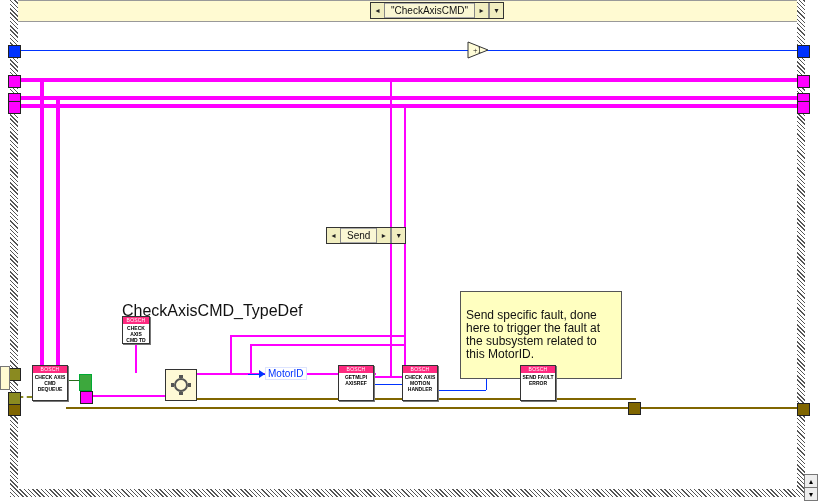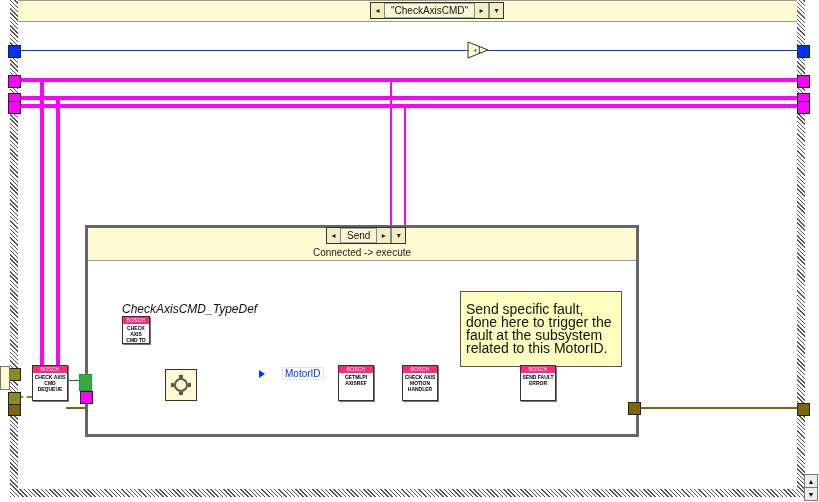--- a/index.html
+++ b/index.html
@@ -73,22 +73,22 @@
   }
   .inner-header-caption {
     position: absolute; bottom: 2px; width: 100%; text-align: center;
     font-size: 10px; color: #222;
   }
   
   .comment {
     position: absolute; z-index: 12;
     background: #ffffc0;
     border: 1px solid #555;
-    padding: 11px 5px;
-    font-size: 14px; line-height: 13px;
+    padding: 17px 5px;
+    font-size: 12px; line-height: 13px;
     color: #111;
   }
   
   .wire { position: absolute; z-index: 5; }
   .w-h { height: 0; border-top-style: solid; }
   .w-v { width: 0; border-left-style: solid; }
   .pink { border-color: #ff00ff; }
   .pink.w-h { border-top-width: 2px; }
   .pink.w-v { border-left-width: 2px; }
   .pink.thick.w-h { border-top-width: 4px; }
@@ -118,21 +118,21 @@
   }
   .node .txt {
     position: absolute; left: 1px; right: 1px; top: 8px; bottom: 1px;
     font-size: 5px; line-height: 6px; color: #000;
     overflow: hidden; text-align: center;
     font-weight: bold;
   }
   .node.small { width: 26px; height: 26px; }
   .plain-label {
     position: absolute; z-index: 14;
-    font-size: 12px; color: #111; font-style: italic;
+    font-size: 16px; color: #111;
   }
   .blue-label {
     position: absolute; z-index: 14;
     font-size: 10px; color: #0033ff;
     background: #fff; padding: 0 2px;
     border: 1px solid #0033ff22;
   }
   .increment {
     position: absolute; z-index: 15;
     width: 22px; height: 18px;
@@ -196,25 +196,20 @@
 
   <div class="wire w-h pink thick" style="left:18px; top:78px; width:779px;"></div>
   <div class="wire w-h pink thick" style="left:18px; top:96px; width:779px;"></div>
   <div class="wire w-h pink thick" style="left:18px; top:104px; width:779px;"></div>
 
   <div class="wire w-v pink thick" style="left:40px; top:78px; height:302px;"></div>
   <div class="wire w-v pink thick" style="left:56px; top:96px; height:284px;"></div>
   <div class="wire w-v pink" style="left:390px; top:78px; height:300px;"></div>
   <div class="wire w-v pink" style="left:404px; top:104px; height:274px;"></div>
 
-  <div class="inner-struct" style="left:85px; top:225px; width:548px; height:206px;">
-    <div class="inner-header">
-      <div class="inner-header-caption">Connected -&gt; execute</div>
-    </div>
-  </div>
 
   <div class="case-selector" style="left:326px; top:227px;">
     <div class="arrow">◂</div>
     <div class="label">Send</div>
     <div class="arrow">▸</div>
     <div class="arrow">▾</div>
   </div>
 
   <div class="selector-terminal" style="left:79px; top:374px;"></div>
   <div class="tunnel" style="left:80px; top:391px; background:#ff00ff;"></div>
@@ -247,21 +242,21 @@
 
   <div class="wire w-v pink" style="left:135px; top:343px; height:30px;"></div>
   <div class="wire w-h pink" style="left:91px; top:395px; width:74px;"></div>
 
   <div class="wire w-h pink" style="left:196px; top:373px; width:180px;"></div>
   <div class="wire w-v pink" style="left:230px; top:335px; height:38px;"></div>
   <div class="wire w-h pink" style="left:230px; top:335px; width:175px;"></div>
   <div class="wire w-v pink" style="left:250px; top:344px; height:29px;"></div>
   <div class="wire w-h pink" style="left:250px; top:344px; width:155px;"></div>
 
-  <div class="blue-label" style="left:282px; top:367px;">MotorID</div>
+  <div class="blue-label" style="left:265px; top:367px;">MotorID</div>
   <div class="wire w-h blue" style="left:248px; top:374px; width:17px;"></div>
 
   <div style="position:absolute; z-index:14; left:259px; top:370px; width:0;height:0;
               border-top:4px solid transparent;border-bottom:4px solid transparent;border-left:6px solid #0033ff;"></div>
 
   <div class="node" style="left:338px; top:365px;">
     <div class="brand">BOSCH</div>
     <div class="txt">GETMLPI AXISREF</div>
   </div>
 

